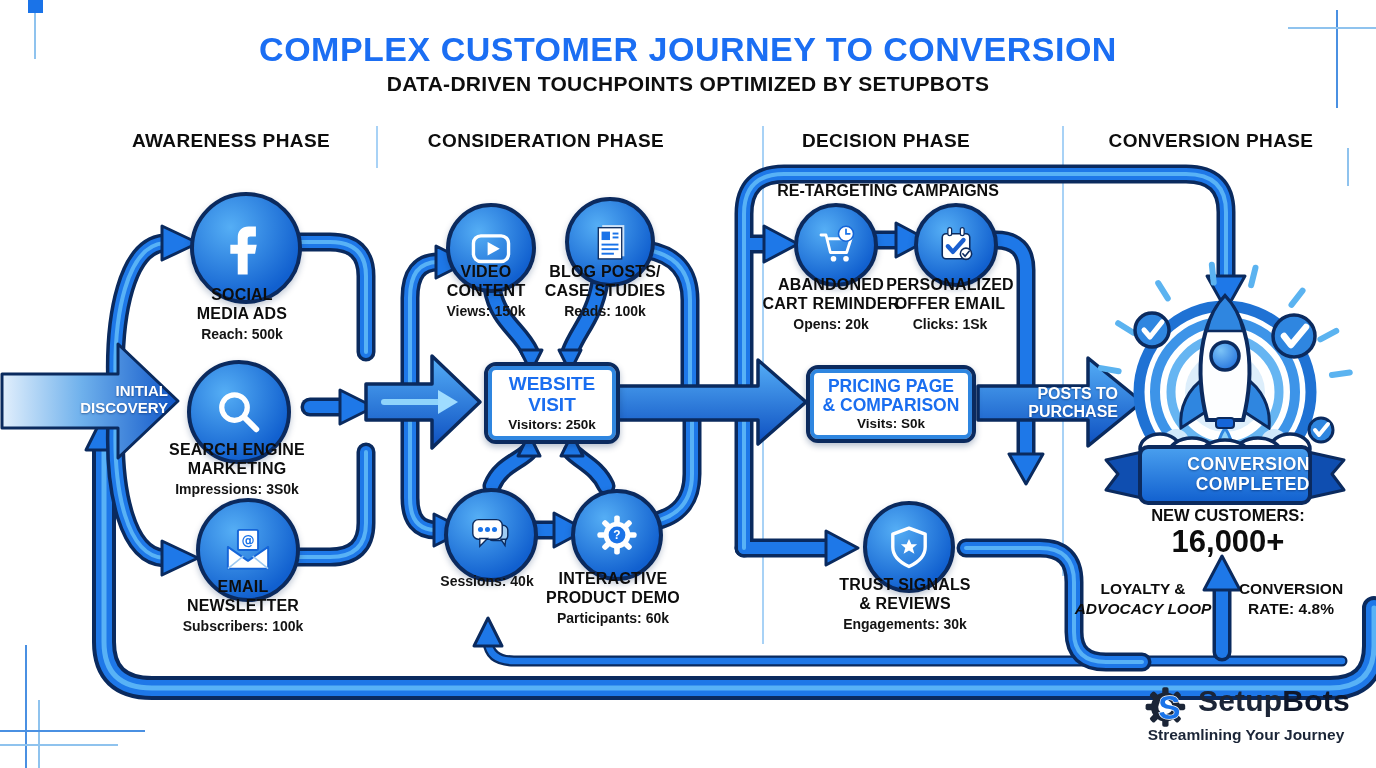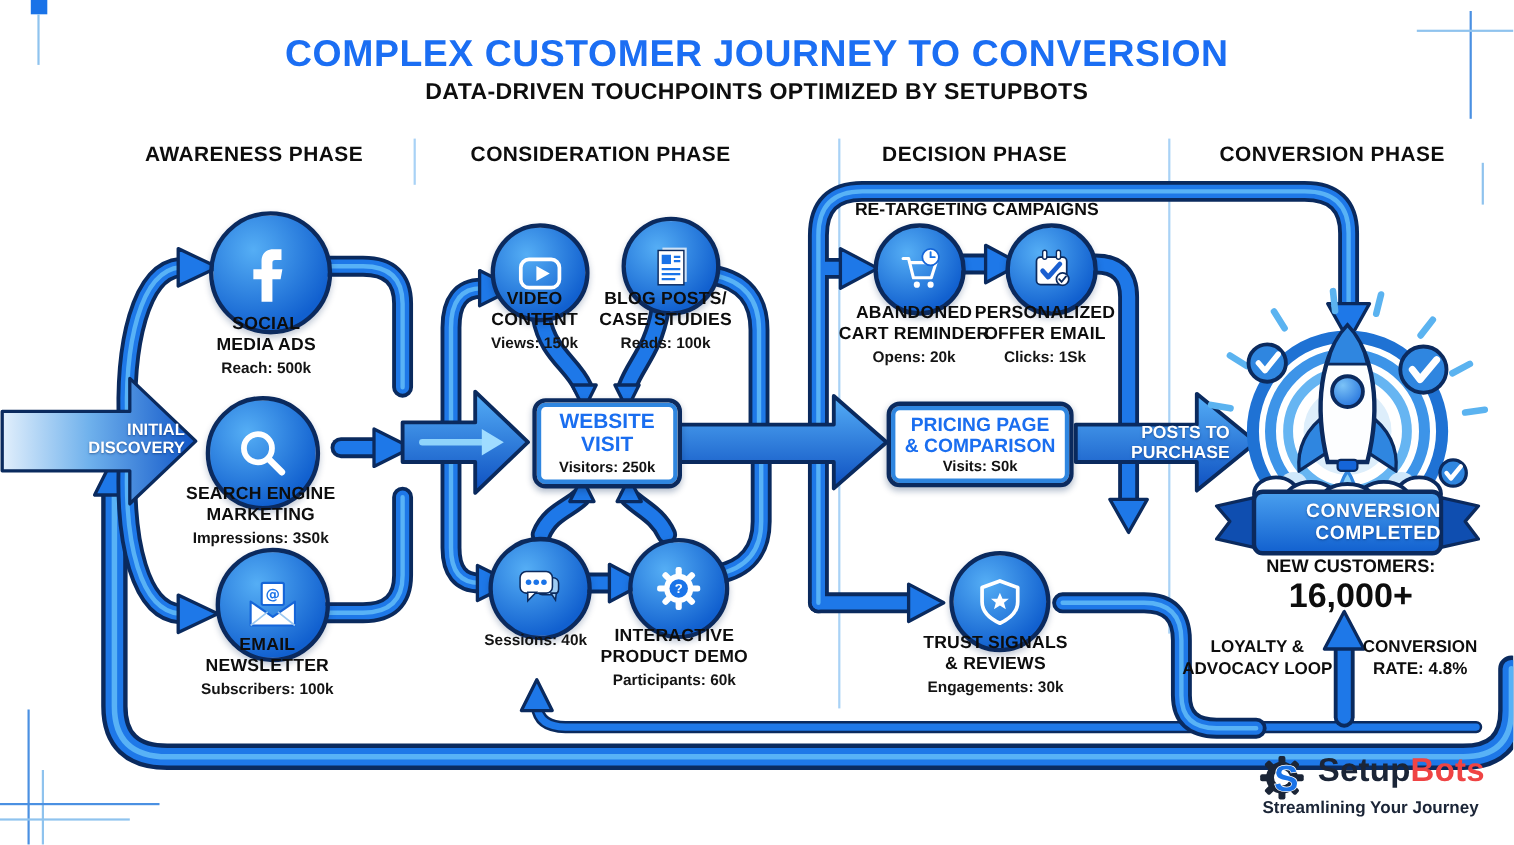--- a/index.html
+++ b/index.html
@@ -460,21 +460,21 @@
     <span style="display:block;">COMPLETED</span>
   </div>
   <div class="tc" style="left:1128px;top:506px;width:200px;font-weight:800;font-size:16.5px;color:#0d0d0d;">
     <span>NEW CUSTOMERS:</span>
   </div>
   <div class="tc" style="left:1128px;top:524px;width:200px;font-weight:800;font-size:31px;color:#0d0d0d;">
     <span>16,000+</span>
   </div>
   <div class="tc" style="left:1068px;top:579px;width:150px;font-weight:800;font-size:15.5px;line-height:1.3;color:#0d0d0d;">
     <span style="display:block;">LOYALTY &amp;</span>
-    <span style="display:block;">ADVOCACY LOOP</span>
+    <span style="display:block;font-style:italic;">ADVOCACY LOOP</span>
   </div>
   <div class="tc" style="left:1216px;top:579px;width:150px;font-weight:800;font-size:15.5px;line-height:1.3;color:#0d0d0d;">
     <span style="display:block;">CONVERSION</span>
     <span style="display:block;">RATE: 4.8%</span>
   </div>
 
   <div class="abs" style="left:1138px;top:678px;width:216px;height:72px;">
     <svg class="abs" style="left:4px;top:2px;" width="54" height="54" viewBox="0 0 60 60">
       <g fill="#1b2537">
         <circle cx="26" cy="30" r="16"></circle>
@@ -484,20 +484,20 @@
         <rect x="39" y="26.5" width="9" height="7" rx="2"></rect>
         <rect x="22.5" y="8" width="7" height="9" rx="2" transform="rotate(45 26 30)"></rect>
         <rect x="22.5" y="43" width="7" height="9" rx="2" transform="rotate(45 26 30)"></rect>
         <rect x="4" y="26.5" width="9" height="7" rx="2" transform="rotate(45 26 30)"></rect>
         <rect x="39" y="26.5" width="9" height="7" rx="2" transform="rotate(45 26 30)"></rect>
       </g>
       <circle cx="26" cy="30" r="8" fill="#ffffff"></circle>
       <text x="18" y="43" font-size="37" font-weight="800" fill="#1a73e8" stroke="#ffffff" stroke-width="1.5" paint-order="stroke" font-family="Liberation Sans, sans-serif">S</text>
     </svg>
     <div class="abs" style="left:60px;top:6px;font-size:30px;font-weight:800;letter-spacing:.2px;">
-      <span style="color:#1b2537;">Setup</span><span style="color:#ef4444;">Bots</span>
+      <span style="color:#1b2537;">Setup</span><span style="color:#0f172a;">Bots</span>
     </div>
     <div class="tc" style="left:0;top:48px;width:216px;font-size:15.5px;font-weight:700;color:#1b2537;">
       <span>Streamlining Your Journey</span>
     </div>
   </div>
 
 </div>
 
 </body></html>

